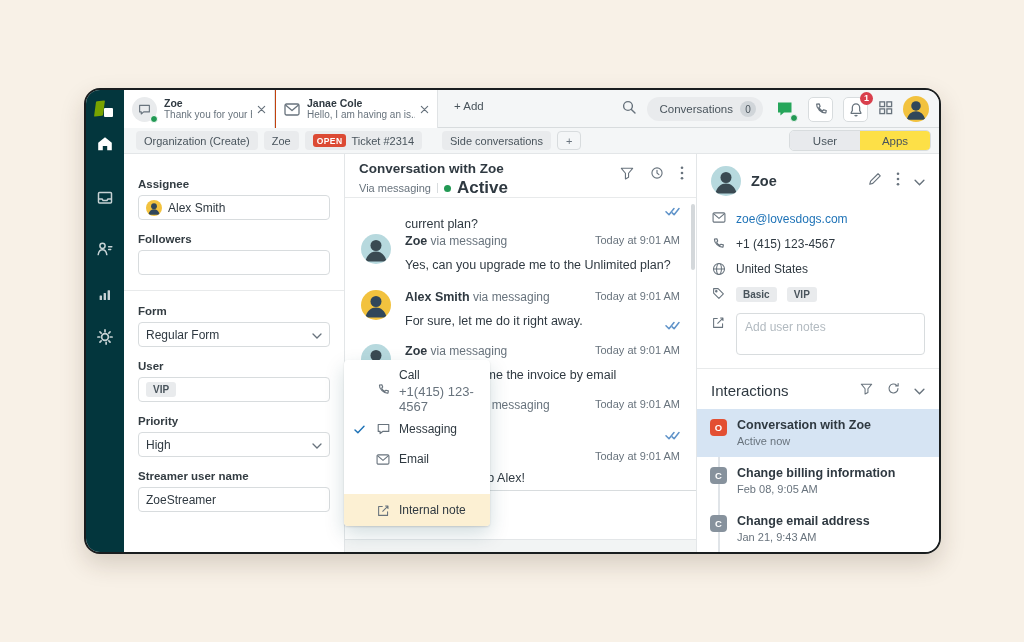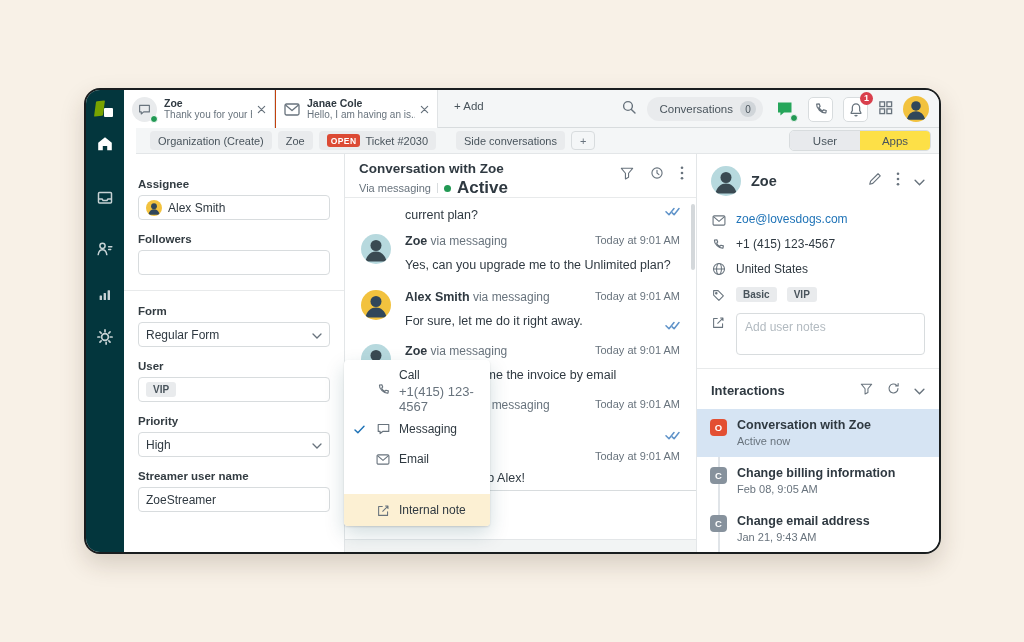--- a/index.html
+++ b/index.html
@@ -28,21 +28,21 @@
   .tb-right{position:absolute;right:10px;top:0;height:38px;display:flex;align-items:center;gap:10px}
   .conv-pill{display:flex;align-items:center;gap:7px;background:#e9ebed;border-radius:13px;height:24px;padding:0 7px 0 12px;font-size:11.5px;color:#49545c}
   .conv-count{background:#d0d5d9;border-radius:50%;width:16px;height:16px;font-size:10px;display:flex;align-items:center;justify-content:center;color:#49545c}
   .sq-btn{width:25px;height:25px;border:1px solid #d8dcde;border-radius:5px;background:#fff;display:flex;align-items:center;justify-content:center;position:relative}
   .chat-btn{position:relative;width:25px;height:25px;display:flex;align-items:center;justify-content:center}
   .chat-btn .gdot{position:absolute;right:0;bottom:0;width:8px;height:8px;border-radius:50%;background:#229954;border:1.5px solid #f4f6f7}
   .badge1{position:absolute;top:-6px;right:-6px;background:#d93f4c;color:#fff;font-size:9px;font-weight:bold;min-width:13px;height:13px;border-radius:7px;display:flex;align-items:center;justify-content:center;padding:0 3px}
   .avatar{border-radius:50%;overflow:hidden;flex:none;display:flex;align-items:flex-end;justify-content:center}
   .av-yellow{background:#f2c23e}.av-blue{background:#b7d9de}
   
-  .subbar{position:absolute;left:50px;right:0;top:38px;height:26px;background:#f4f6f7;border-bottom:1px solid #e3e6e8;display:flex;align-items:center;padding:0 8px 0 14px;gap:6px;z-index:20}
+  .subbar{position:absolute;left:36px;right:0;top:38px;height:26px;background:#f4f6f7;border-bottom:1px solid #e3e6e8;display:flex;align-items:center;padding:0 8px 0 14px;gap:6px;z-index:20}
   .chip{background:#e9ebed;border-radius:4px;height:19px;display:flex;align-items:center;padding:0 8px;font-size:11px;color:#49545c;white-space:nowrap;gap:5px}
   .chip.ghost{background:transparent;border:1px solid #d8dcde;color:#68737d}
   .open-b{background:#dc4a34;color:#fff;font-size:8.5px;font-weight:bold;border-radius:3px;padding:1.5px 4px;letter-spacing:.4px}
   .gap{width:8px}
   .seg{margin-left:auto;display:flex;border:1px solid #d8dcde;border-radius:5px;overflow:hidden;height:21px}
   .seg > div{width:70px;display:flex;align-items:center;justify-content:center;font-size:11.5px;color:#49545c;background:#fde047}
   .seg .on{background:#e8eaed}
   
   .pleft{position:absolute;left:38px;top:64px;bottom:0;width:221px;background:#fff;border-right:1px solid #e3e6e8;z-index:5}
   .pmid{position:absolute;left:259px;top:64px;bottom:0;width:352px;background:#fff;border-right:1px solid #e3e6e8}
@@ -82,28 +82,28 @@
   .dd-ic{width:16px;flex:none;display:flex;justify-content:center}
   .dd-lb{font-size:12px;color:#2f3941}
   .dd-sub{font-size:13px;color:#68737d;margin-top:1px}
   .dd-call{min-height:40px}
   .dd-note{background:#fcf0d3;min-height:32px;margin-top:20px}
   
   .ucard{padding:12px 14px 0}
   .uhead{display:flex;align-items:center;gap:10px}
   .uname{font-size:14.5px;font-weight:bold;flex:1}
   .uics{display:flex;gap:14px;align-items:center}
-  .urow{display:flex;align-items:flex-end;gap:10px;margin-bottom:11px;font-size:12px;color:#2f3941}
+  .urow{display:flex;align-items:flex-start;gap:10px;margin-bottom:11px;font-size:12px;color:#2f3941}
   .urow .uic{width:15px;display:flex;justify-content:center;flex:none}
   .ulink{color:#1f73b7}
   .notes{flex:1;height:42px;border:1px solid #d8dcde;border-radius:4px;resize:none;font-family:"Liberation Sans",sans-serif;font-size:12px;padding:6px 8px;color:#2f3941;outline:none}
   .notes::placeholder{color:#b2bac0}
   .pright .divider{height:1px;background:#e8eaeb;margin-top:13px}
   .ihead{display:flex;align-items:center;padding:12px 14px 10px}
-  .ititle{font-size:13px;font-weight:bold;flex:1}
+  .ititle{font-size:15px;font-weight:normal;flex:1}
   .ilist{position:relative}
   .ilist::before{content:"";position:absolute;left:21px;top:18px;bottom:26px;width:2px;background:#e0e4e8}
   .iitem{position:relative;padding:8px 12px 8px 40px;min-height:45px}
   .iitem.on{background:#d6e4f3}
   .ibadge{position:absolute;left:13px;top:10px;width:17px;height:17px;border-radius:4px;color:#fff;font-size:9.5px;font-weight:bold;display:flex;align-items:center;justify-content:center;z-index:2}
   .bO{background:#e34f32}.bC{background:#87929d}
   .ititle2{font-size:12.5px;font-weight:bold;line-height:16px}
   .isub{font-size:11px;color:#68737d;line-height:15px;margin-top:1px}
   .pers{display:block}
 </style>
@@ -241,21 +241,21 @@
           </svg>
       </div>
     </div>
   </header>
 
   <div class="subbar">
     <div class="chip">Organization (Create)</div>
     <div class="chip">Zoe</div>
     <div class="chip">
       <span class="open-b">OPEN</span>
-      <span>Ticket #2030</span>
+      <span>Ticket #2314</span>
     </div>
     <div class="gap"></div>
     <div class="chip">Side conversations</div>
     <div class="chip ghost">+</div>
     <div class="seg">
       <div class="on">User</div>
       <div>Apps</div>
     </div>
   </div>
 
@@ -332,21 +332,21 @@
               <circle cx="2" cy="2" r="1.5"></circle>
               <circle cx="2" cy="8" r="1.5"></circle>
               <circle cx="2" cy="14" r="1.5"></circle>
             </svg></span>
       </div>
     </div>
 
     <div class="msgs">
 
       <div class="mrow" style="top:2px">
-        <div class="mbody" style="margin-top:7px">current plan?</div>
+        <div class="mbody" style="margin-top:16px">current plan?</div>
         <span class="mcheck" style="top:2px"><svg width="15" height="10" viewBox="0 0 15 10">
               <use href="#dblcheck"></use>
             </svg></span>
       </div>
 
       <div class="mrow" style="top:36px">
         <span class="mav avatar av-blue">
             <svg class="pers" width="30" height="30" viewBox="0 0 24 24" fill="#3a4a52">
               <use href="#person"></use>
             </svg>

